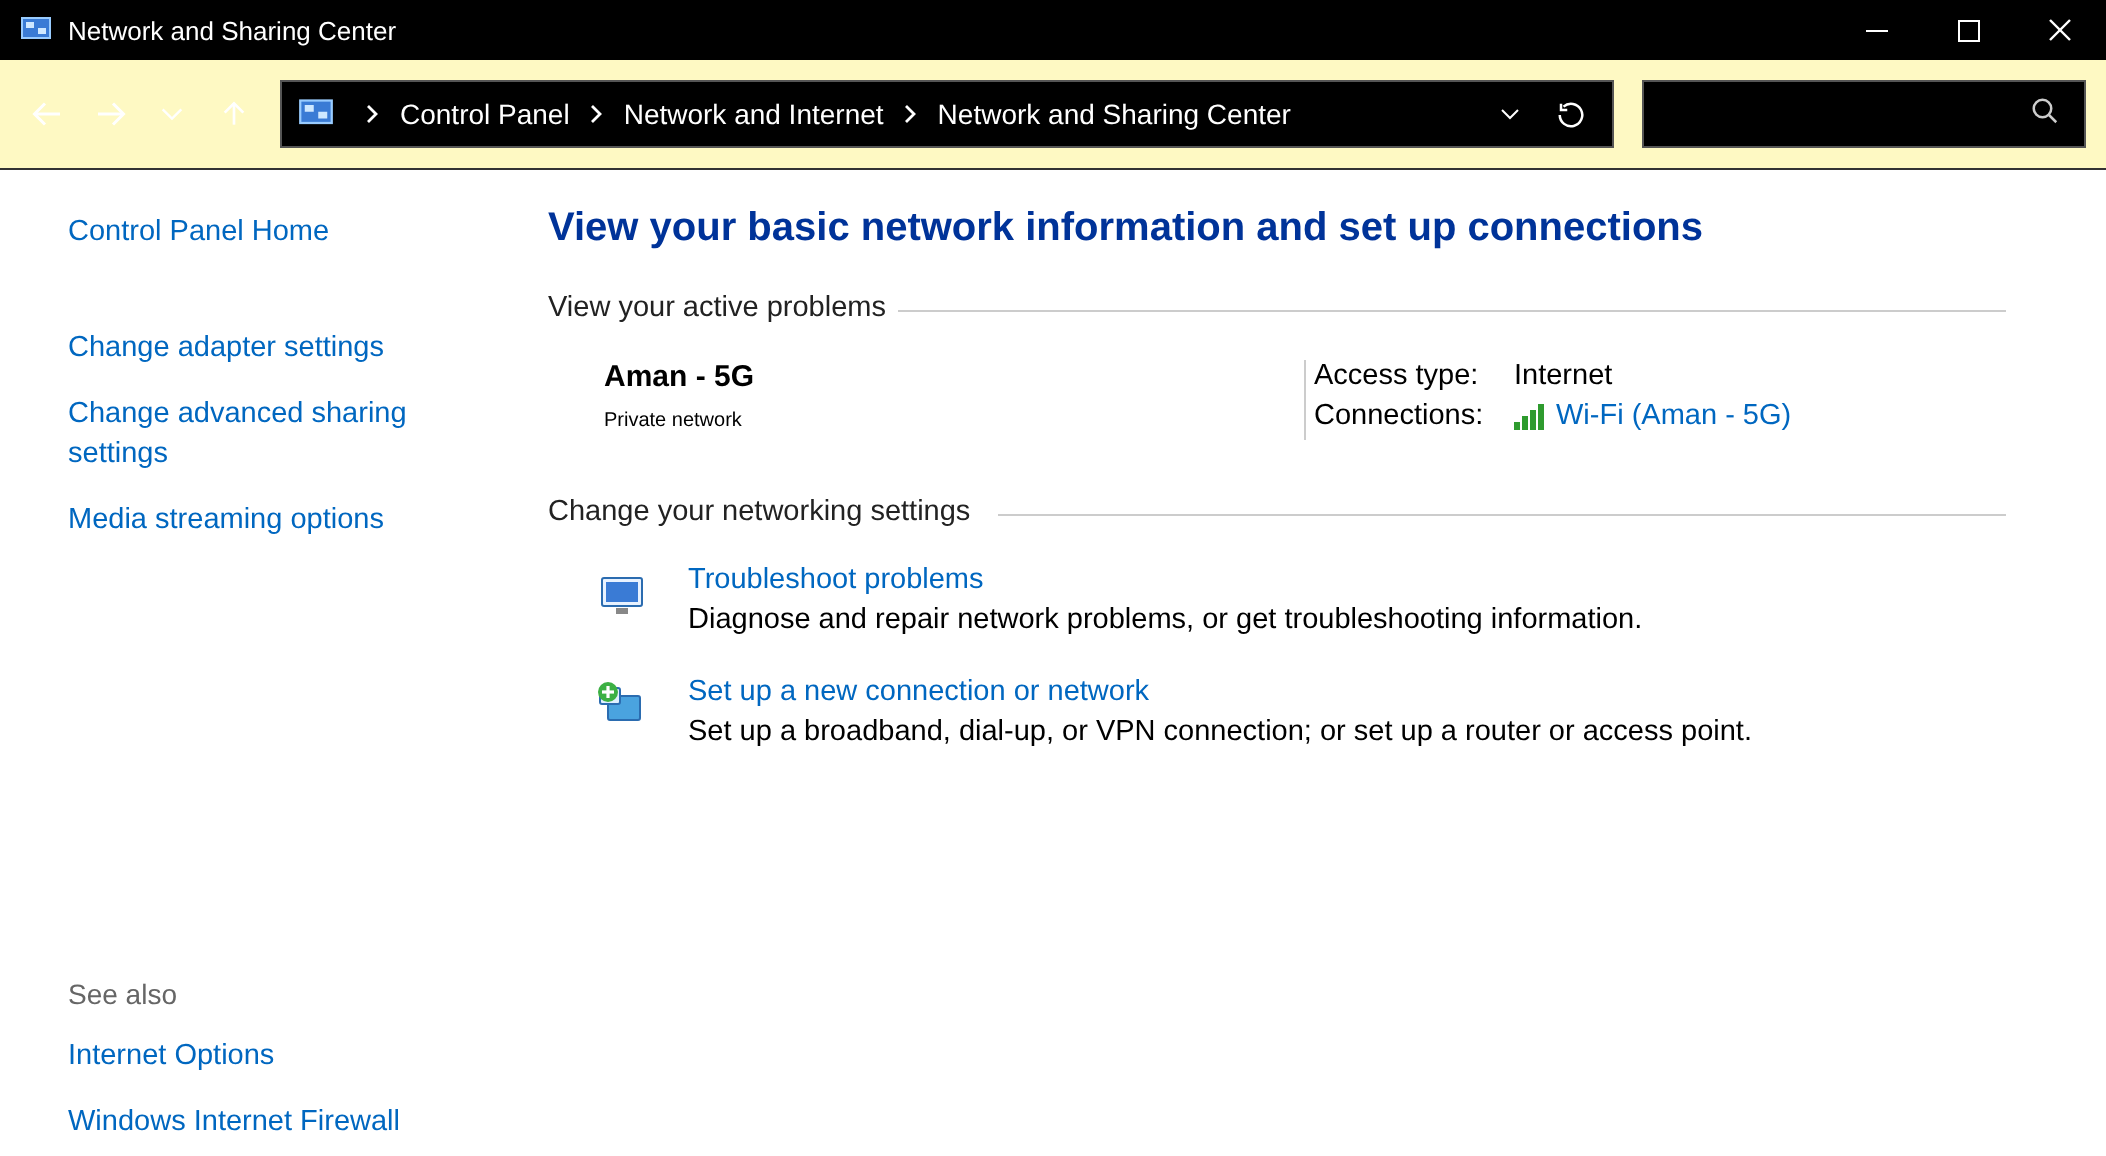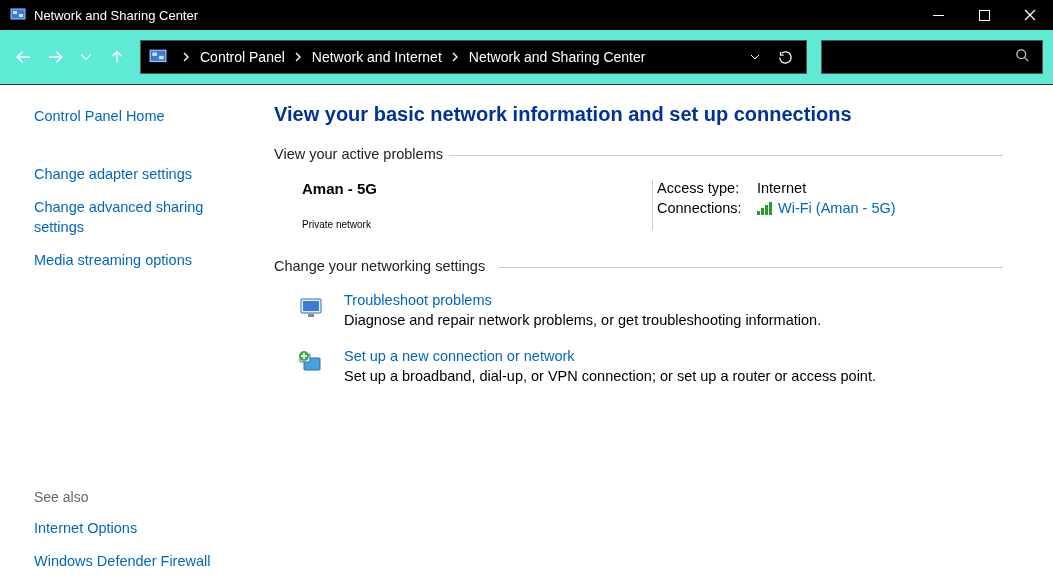--- a/index.html
+++ b/index.html
@@ -7,21 +7,21 @@
   
   
   .titlebar { height: 30px; background: #000; display: flex; align-items: center; color: #fff; }
   .titlebar-icon { margin-left: 10px; display: inline-flex; }
   .titlebar-title { margin-left: 8px; font-size: 13px; flex: 1; }
   .win-btns { display: flex; height: 100%; }
   .win-btn { width: 46px; display: flex; align-items: center; justify-content: center; color: #fff; cursor: default; }
   .win-btn svg { stroke: #fff; }
   
   
-  .navbar { height: 55px; background: #5eead4; display: flex; align-items: center; padding: 0 10px; gap: 4px; border-bottom: 1px solid #333; }
+  .navbar { height: 55px; background: #fef9c3; display: flex; align-items: center; padding: 0 10px; gap: 4px; border-bottom: 1px solid #333; }
   .nav-arrow { width: 32px; height: 32px; display: flex; align-items: center; justify-content: center; cursor: default; }
   .nav-arrow svg { stroke: #fff; fill: none; }
   .addr { flex: 0 0 667px; margin-left: 6px; height: 34px; border: 1px solid #555; background: #000; display: flex; align-items: center; padding: 0 6px 0 8px; color: #fff; }
   .addr-icon { display: inline-flex; margin-right: 6px; }
   .crumb { color: #fff; font-size: 14px; cursor: default; white-space: nowrap; }
   .crumb-sep { color: #fff; margin: 0 10px; font-size: 11px; display:inline-flex; }
   .addr-spacer { flex: 1; }
   .addr-btn { width: 30px; height: 100%; display: flex; align-items: center; justify-content: center; cursor: default; }
   .searchbox { flex: 1; margin-left: 10px; height: 34px; border: 1px solid #555; background: #000; display: flex; align-items: center; justify-content: flex-end; padding: 0 12px; }
   .search-input { flex:1; background:transparent; border:none; outline:none; color:#fff; font-size:14px; }
@@ -35,21 +35,21 @@
   .see-also-h { color:#666; font-size:14px; margin-bottom: 14px; }
   
   .main { flex: 1; padding: 18px 50px 0 14px; }
   .page-title { color: #003399; font-size: 20px; font-weight: 700; margin-bottom: 20px; }
   .section-header { color: #222; font-size: 14.5px; position: relative; margin-bottom: 18px; }
   .section-header::after { content:""; position:absolute; left: 175px; right:0; top:55%; height:1px; background:#ccc; }
   .section-header.long::after { left: 225px; }
   
   .net-row { display: flex; margin: 0 0 28px 28px; }
   .net-left { flex: 0 0 350px; }
-  .net-left .name { font-weight: 600; font-size: 15px; margin-bottom: 22px; }
+  .net-left .name { font-weight: 600; font-size: 15px; margin-bottom: 8px; }
   .net-left .type { font-size: 10px; }
   .net-right { border-left: 1px solid #ccc; padding-left: 4px; }
   .kv { display:flex; align-items:center; margin-bottom:4px; font-size:14.5px; }
   .kv .k  { width: 100px; }
   .kv .v  { }
   .kv .v.link { color:#0067c0; cursor:default; display:flex; align-items:center; gap:6px;}
   
   .action-row { display:flex; margin: 0 0 20px 24px; gap: 18px; }
   .action-icon { width: 28px; height:28px; flex-shrink:0; margin-top:2px; }
   .action-body .a-title { color:#0067c0; font-size:14.5px; margin-bottom:4px; cursor:default; }
@@ -171,21 +171,21 @@
 <div class="content">
   <div class="sidebar">
     <div class="sb-link home">Control Panel Home</div>
     <div style="height:24px"></div>
     <div class="sb-link">Change adapter settings</div>
     <div class="sb-link">Change advanced sharing settings</div>
     <div class="sb-link">Media streaming options</div>
     <div class="sb-spacer"></div>
     <div class="see-also-h">See also</div>
     <div class="sb-link">Internet Options</div>
-    <div class="sb-link" style="margin-bottom:6px">Windows Defender Firewall</div>
+    <div class="sb-link" style="margin-bottom:6px">Windows Internet Firewall</div>
   </div>
 
   <div class="main">
     <div class="page-title">View your basic network information and set up connections</div>
 
     <div class="section-header">View your active problems</div>
 
     <div class="net-row">
       <div class="net-left">
         <div class="name">Aman - 5G</div>

